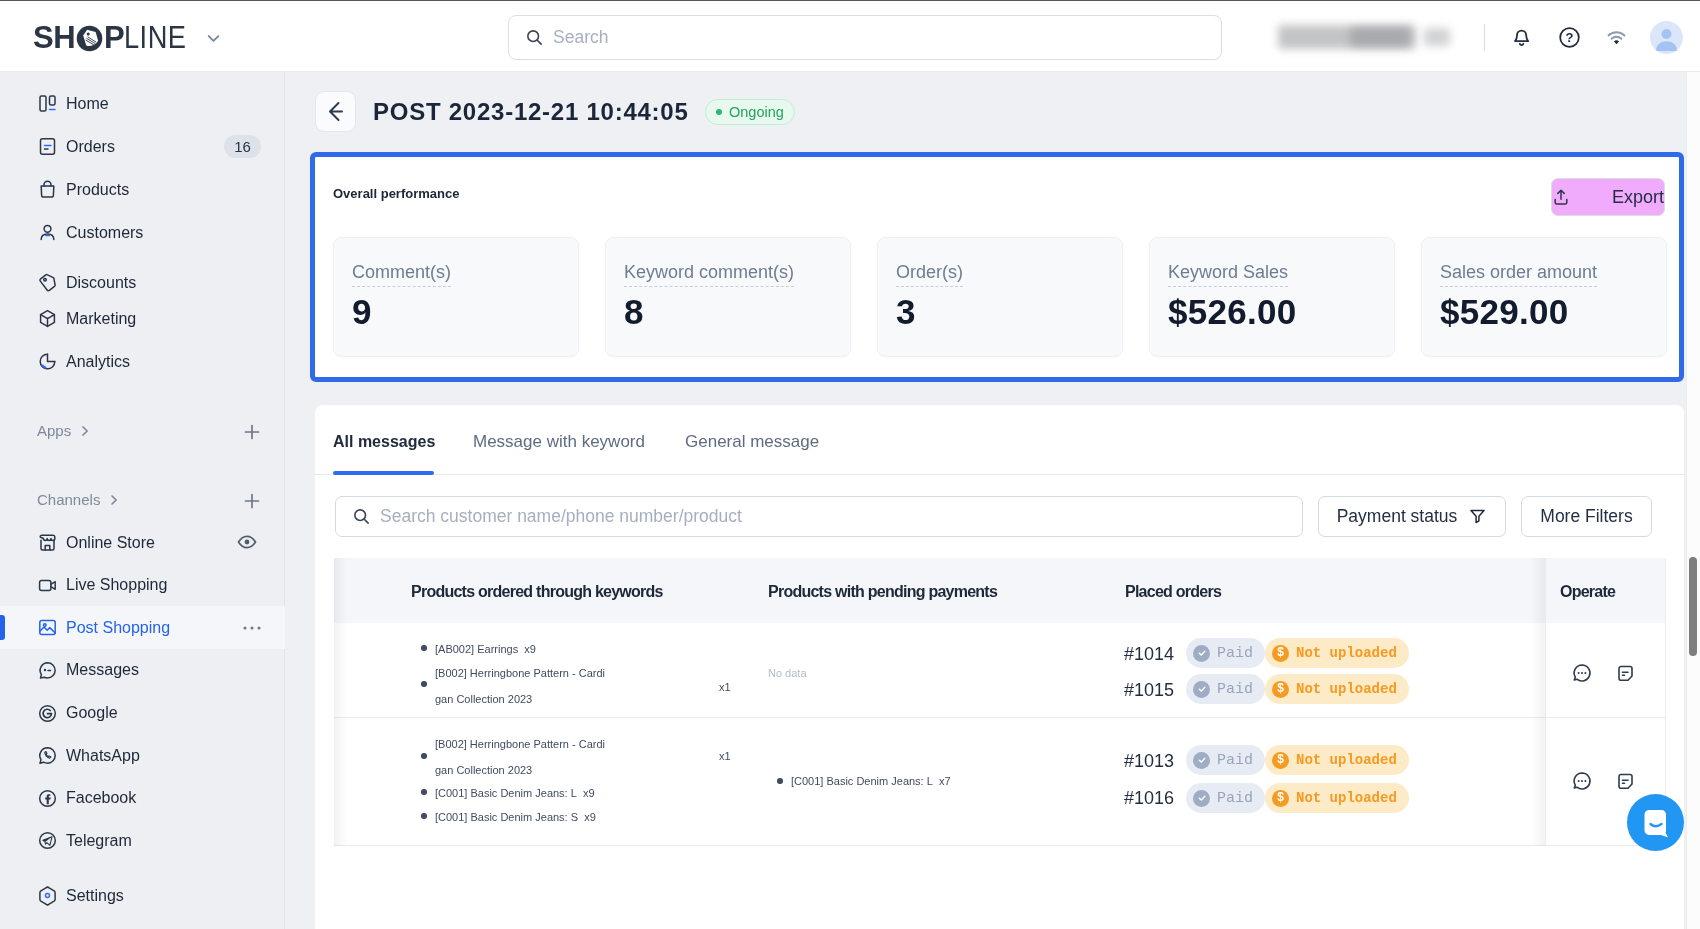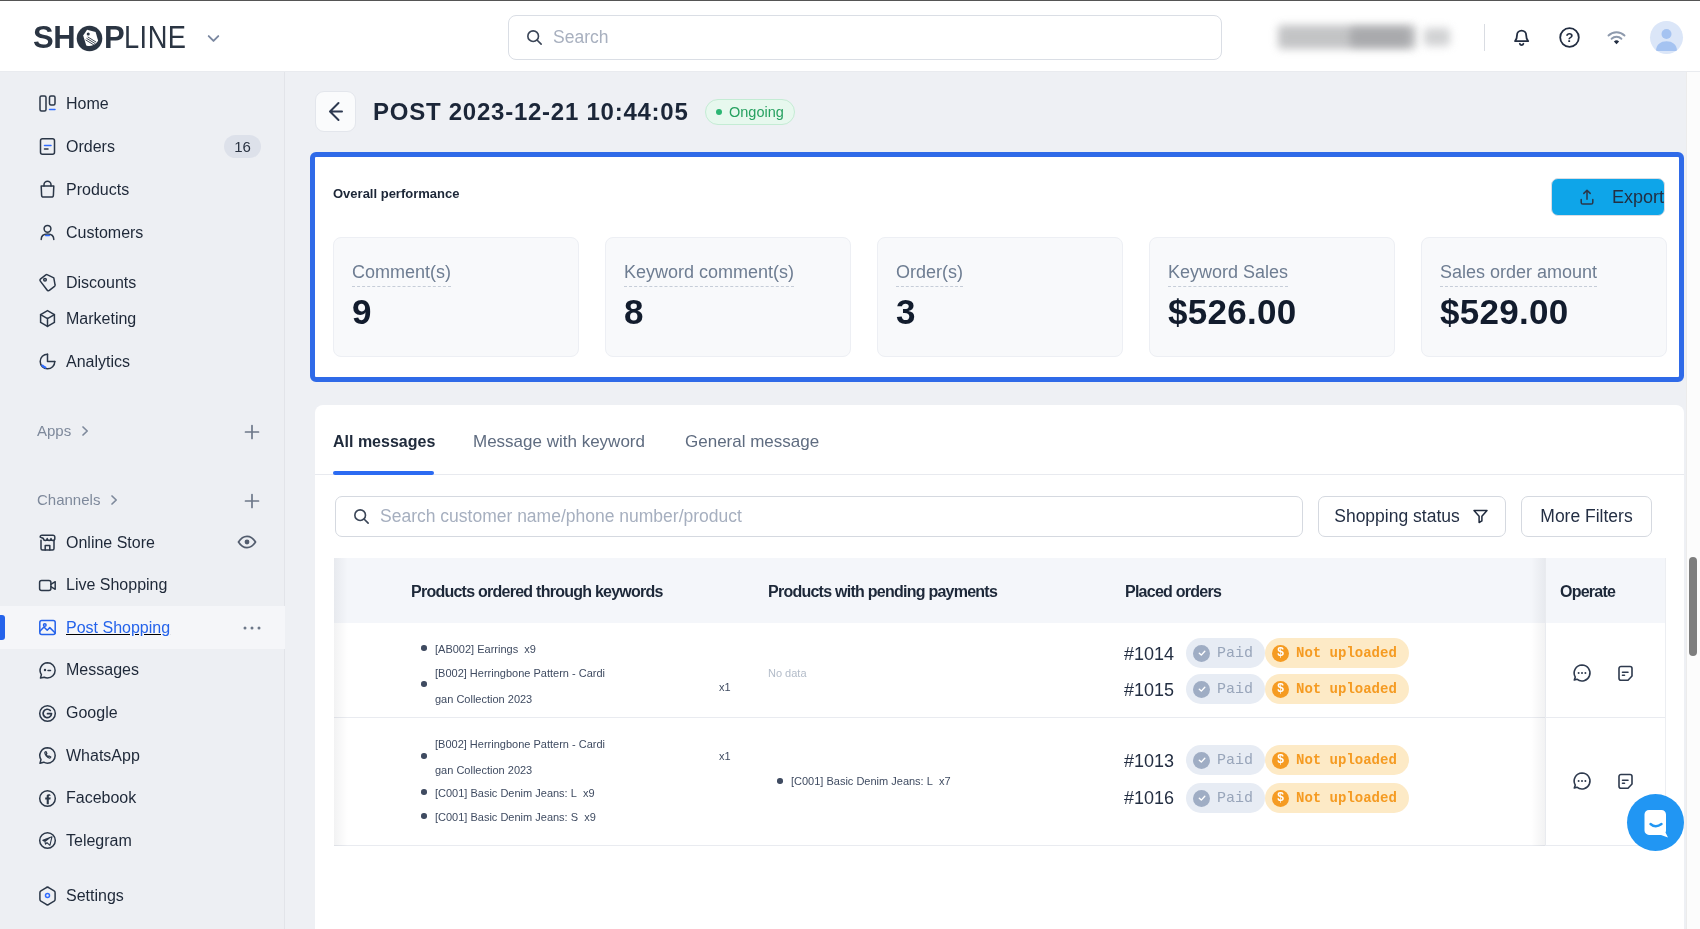--- a/index.html
+++ b/index.html
@@ -172,21 +172,21 @@
   <div class="sitem" style="top:491.5px;">
       <svg class="sicon ic" viewBox="0 0 21 21">
         <rect x="2.6" y="5.6" width="11.3" height="9.8" rx="2"></rect>
         <path d="M13.9 9.3 l4.3-2.6 v7.6 l-4.3-2.6"></path>
       </svg>
       <span class="stext">Live Shopping</span>
     </div>
 
   <div class="abs" style="left:0; top:534px; width:285px; height:43px; background:#f5f6f9;"></div>
   <div class="abs" style="left:0; top:543px; width:5px; height:25px; background:#2563eb; border-radius:0 3px 3px 0;"></div>
-  <div class="sitem" style="top:534px;text-decoration:underline;">
+  <div class="sitem" style="top:534px;">
       <svg class="sicon" viewBox="0 0 21 21" style="stroke:#2563eb; stroke-width:1.5; fill:none; stroke-linecap:round; stroke-linejoin:round;">
         <rect x="2.8" y="3.6" width="15.4" height="13.8" rx="2"></rect>
         <path d="M2.8 14.2 l4.2-4.2 3.2 3.2 2.6-2.6 5.4 5.4"></path>
         <circle cx="7.8" cy="8" r="1.3"></circle>
       </svg>
       <span class="stext" style="color:#2563eb;">Post Shopping</span>
     </div>
   <svg class="abs" style="left:240px; top:544px;" width="24" height="24" viewBox="0 0 24 24">
       <circle cx="5" cy="12" r="1.5" fill="#6d7889"></circle>
       <circle cx="12" cy="12" r="1.5" fill="#6d7889"></circle>
@@ -245,21 +245,21 @@
     </svg>
 </div>
 <div class="abs" style="left:373px; top:98px; font-size:24px; font-weight:700; color:#1b2638; letter-spacing:0.75px;">POST 2023-12-21 10:44:05</div>
 <div class="abs" style="left:705px; top:99px; height:26px; background:#e7f8ee; border:1px solid #c4ecd4; border-radius:13px; display:flex; align-items:center; padding:0 10px;">
   <span style="width:6px; height:6px; border-radius:50%; background:#2bb673; margin-right:7px;"></span>
   <span style="font-size:14.5px; color:#27a161;">Ongoing</span>
 </div>
 
 <div class="abs" style="left:310px; top:152px; width:1374px; height:230px; background:#fff; border:5.5px solid #2f6ae8; border-radius:6px;"></div>
 <div class="abs" style="left:333px; top:186px; font-size:13px; font-weight:700; color:#1c2637;">Overall performance</div>
-<div class="abs" style="left:1551px; top:178px; width:114px; height:38px; background:#0ea5e9; border:1px solid #d9dde4; border-radius:7px; display:flex; align-items:center; justify-content:flex-end;gap:8px;">
+<div class="abs" style="left:1551px; top:178px; width:114px; height:38px; background:#f0abfc; border:1px solid #d9dde4; border-radius:7px; display:flex; align-items:center; justify-content:space-between;gap:8px;">
   <svg width="18" height="18" viewBox="0 0 18 18" style="margin-right:8px;">
       <path d="M9 11.2 V2.6 M5.8 5.4 L9 2.2 l3.2 3.2 M3.2 11.5 v3 a1.6 1.6 0 0 0 1.6 1.6 h8.4 a1.6 1.6 0 0 0 1.6-1.6 v-3" stroke="#2b3648" stroke-width="1.5" fill="none" stroke-linecap="round" stroke-linejoin="round"></path>
     </svg>
   <span style="font-size:18px; color:#232f42;">Export</span>
 </div>
 <div class="statcard" style="left:333px;"><div class="slab">Comment(s)</div><div class="sval">9</div></div>
 <div class="statcard" style="left:605px;"><div class="slab">Keyword comment(s)</div><div class="sval">8</div></div>
 <div class="statcard" style="left:877px;"><div class="slab">Order(s)</div><div class="sval">3</div></div>
 <div class="statcard" style="left:1149px;"><div class="slab">Keyword Sales</div><div class="sval">$526.00</div></div>
 <div class="statcard" style="left:1421px;"><div class="slab">Sales order amount</div><div class="sval">$529.00</div></div>
@@ -272,21 +272,21 @@
 <div class="abs" style="left:333px; top:471px; width:101px; height:3.5px; background:#2c6bf2; border-radius:2px;"></div>
 
 <div class="abs" style="left:335px; top:496px; width:968px; height:41px; border:1px solid #d5d9e0; border-radius:7px; background:#fff; display:flex; align-items:center;">
   <svg width="19" height="19" viewBox="0 0 20 20" style="margin-left:16px;">
       <circle cx="8.6" cy="8.6" r="5.6" stroke="#3a4557" stroke-width="1.7" fill="none"></circle>
       <path d="M12.9 12.9 L17 17" stroke="#3a4557" stroke-width="1.7" stroke-linecap="round"></path>
     </svg>
   <span style="color:#a6afbf; font-size:17.5px; margin-left:9px;">Search customer name/phone number/product</span>
 </div>
 <div class="abs" style="left:1318px; top:496px; width:188px; height:41px; border:1px solid #d5d9e0; border-radius:7px; background:#fff; display:flex; align-items:center; justify-content:center;">
-  <span style="font-size:17.5px; color:#242f44;">Shopping status</span>
+  <span style="font-size:17.5px; color:#242f44;">Payment status</span>
   <svg width="19" height="19" viewBox="0 0 19 19" style="margin-left:11px;">
       <path d="M3 3.5 h13 l-5.1 5.8 v4.6 l-2.8 1.6 v-6.2 z" stroke="#1f2a3d" stroke-width="1.5" fill="none" stroke-linejoin="round"></path>
     </svg>
 </div>
 <div class="abs" style="left:1521px; top:496px; width:131px; height:41px; border:1px solid #d5d9e0; border-radius:7px; background:#fff; display:flex; align-items:center; justify-content:center;">
   <span style="font-size:17.5px; color:#242f44;">More Filters</span>
 </div>
 
 <div class="abs" style="left:334px; top:558px; width:1332px; height:65px; background:#f4f6fa;"></div>
 <div class="abs thx" style="left:411px;">Products ordered through keywords</div>

